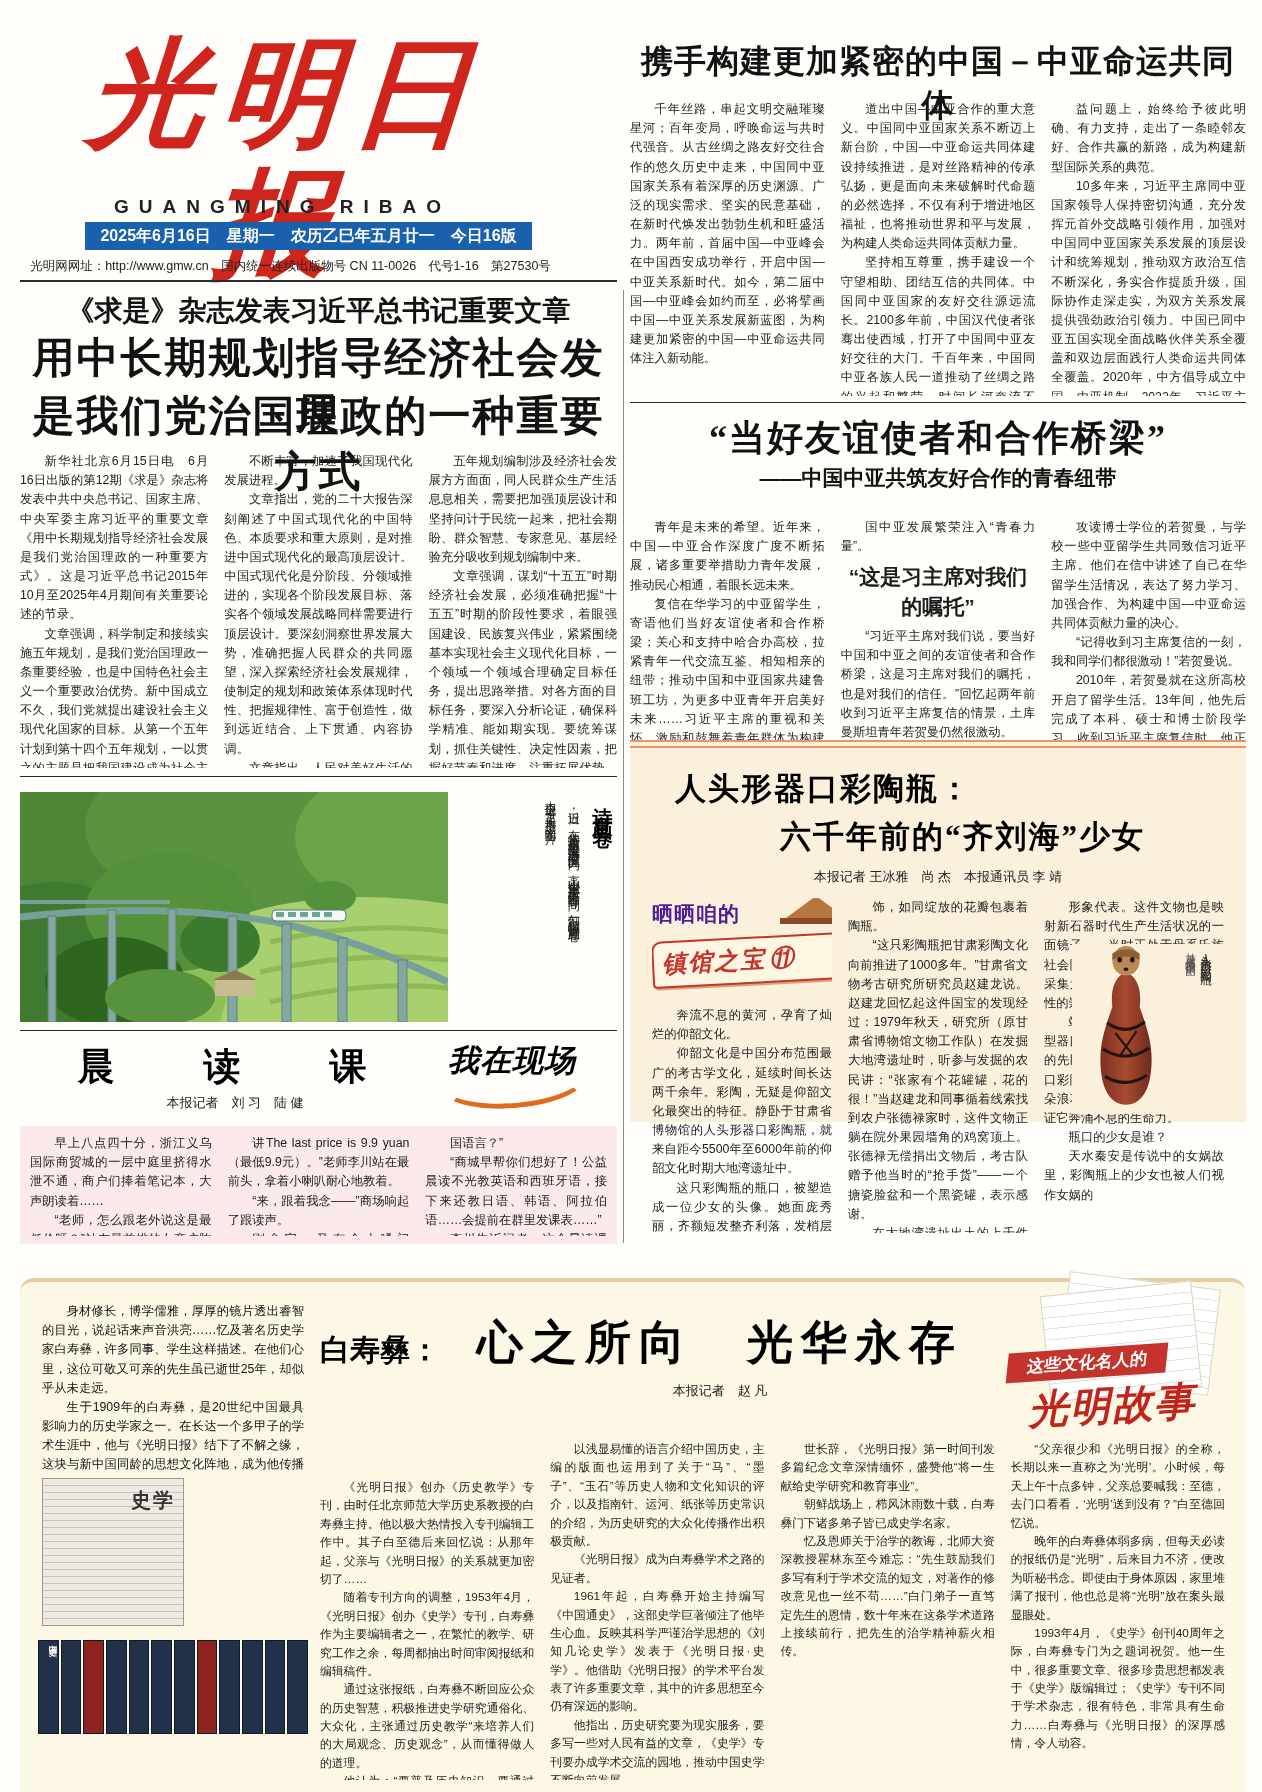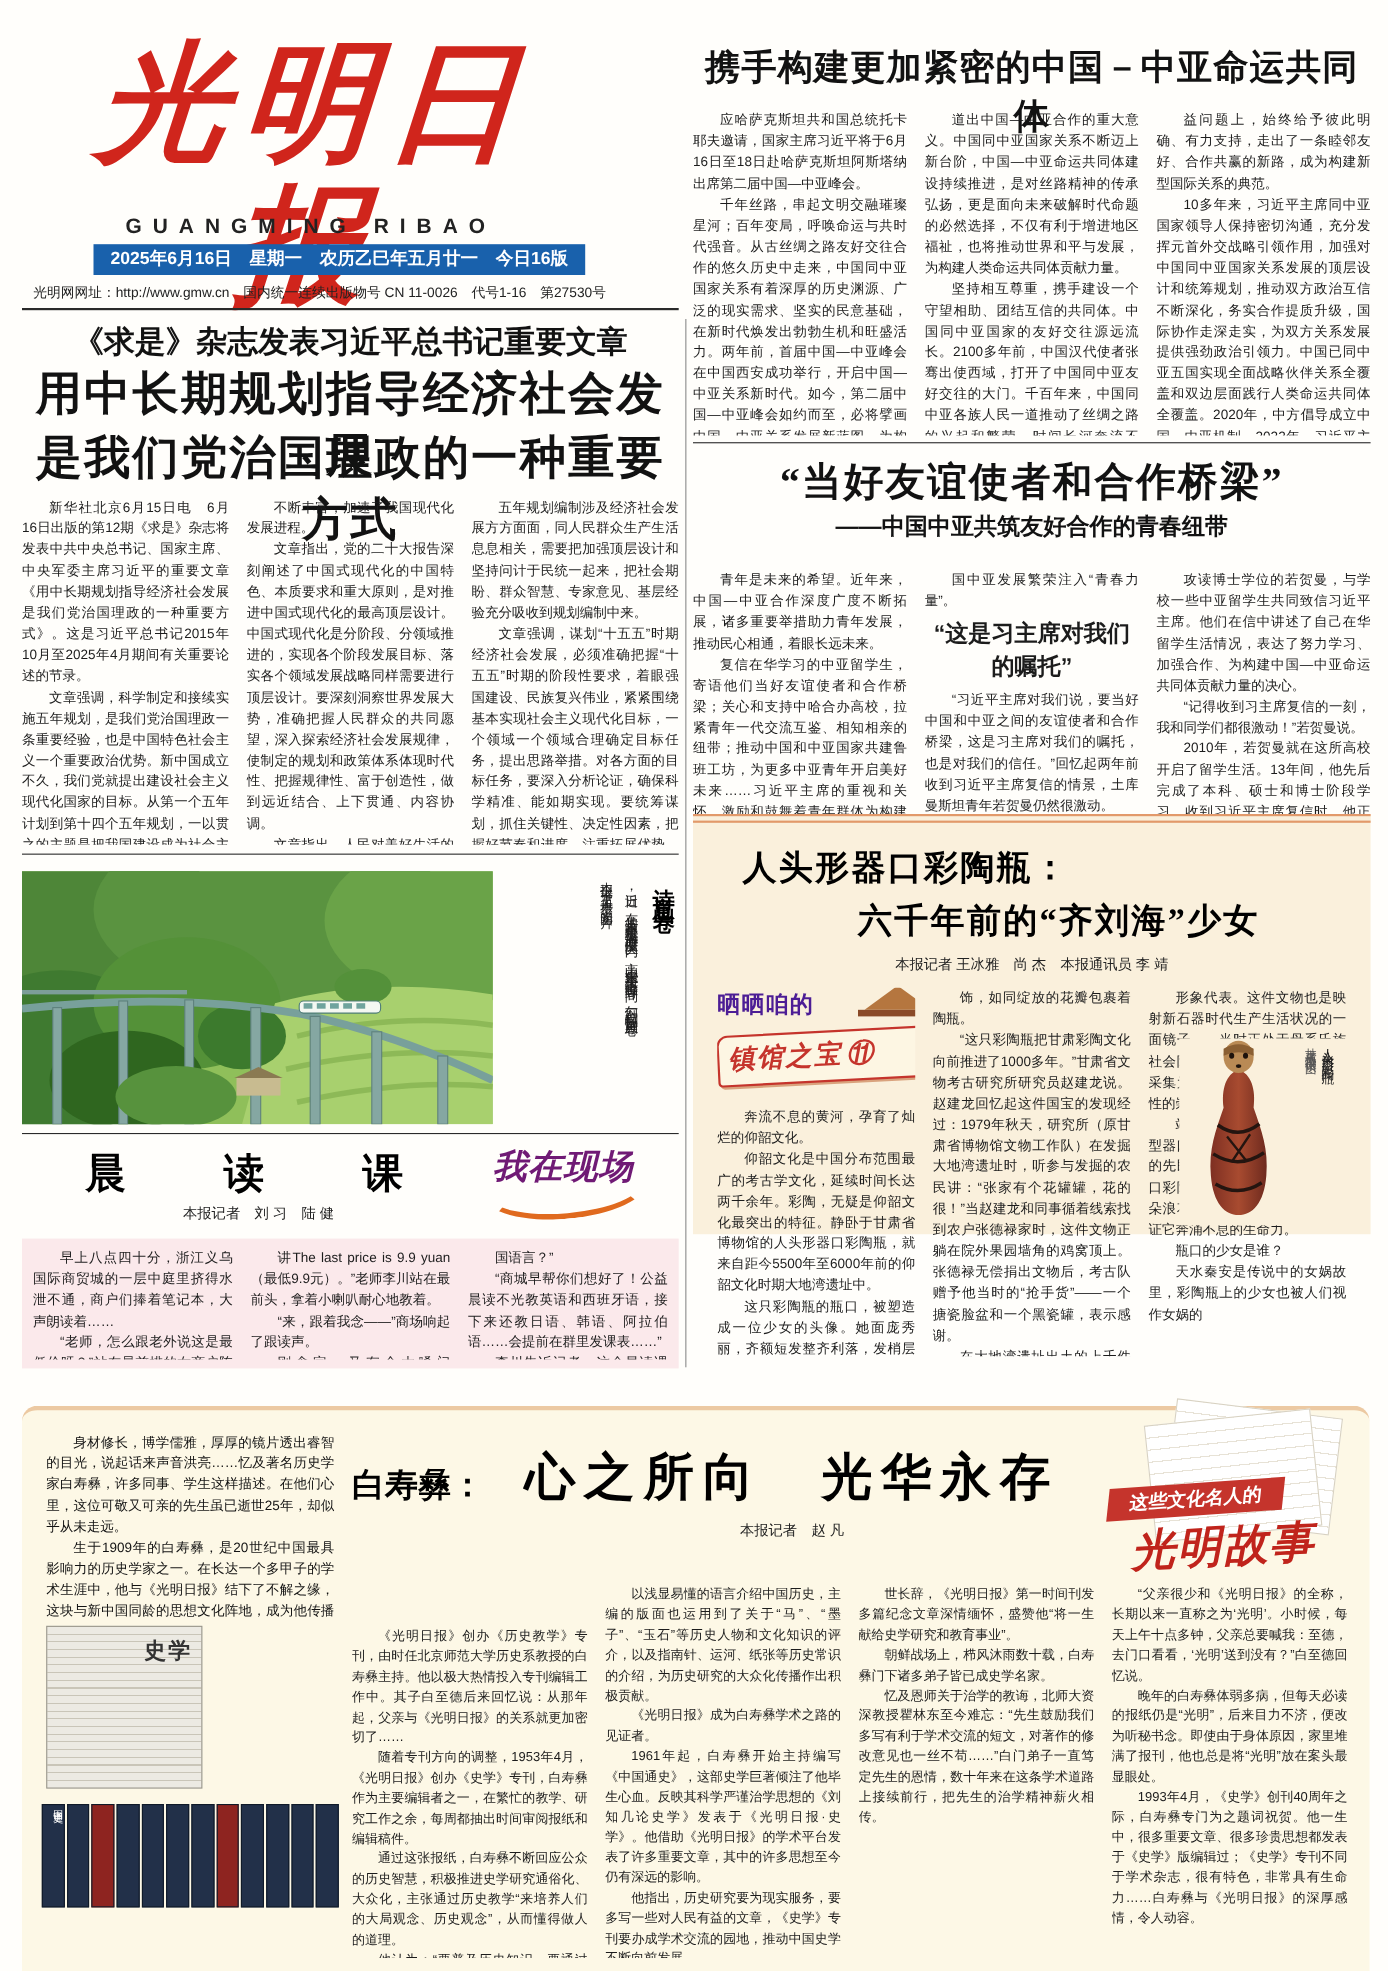--- a/index.html
+++ b/index.html
@@ -27,21 +27,21 @@
   .inline-head{font-weight:900;font-size:21px;text-align:center;text-indent:0;margin:6px 0;line-height:1.4;}
   .byline{font-size:13px;color:#222;}
   
   .vert{writing-mode:vertical-rl;}
   .cap-title{font-family:"Liberation Serif",serif;font-weight:bold;font-size:20px;letter-spacing:7px;color:#000;}
   .cap-body{font-size:12.3px;line-height:1.35;letter-spacing:2px;color:#1c1c1c;}
   .cap-credit{font-size:11.5px;letter-spacing:2px;color:#1c1c1c;}
   
   .morning-title{font-family:"Liberation Serif",serif;font-weight:bold;font-size:37px;letter-spacing:26px;color:#000;}
   .pinkbox{background:#fbe9eb;}
-  .onscene{font-weight:900;font-style:italic;font-size:31px;color:#701a75;letter-spacing:1px;}
+  .onscene{font-weight:900;font-style:italic;font-size:31px;color:#000000;letter-spacing:1px;}
   .onscene-swoosh{position:absolute;left:-8px;top:14px;width:138px;height:44px;border:5px solid transparent;
                   border-bottom:5px solid #e06a1e;border-radius:50%;transform:rotate(-5deg);}
   
   .pottery{background:#faf0dc;}
   .pottery::before{content:"";position:absolute;top:0;left:0;right:0;height:4px;
                    border-top:2px solid #e2996a;border-bottom:2px solid #e2996a;background:#faf0dc;}
   .pottery-h{font-family:"Liberation Serif",serif;font-weight:bold;font-size:31px;color:#000;letter-spacing:2px;}
   .treasure-badge{position:relative;width:188px;height:100px;margin-bottom:8px;}
   .tb-line1{color:#4c1d95;font-weight:900;font-size:21px;letter-spacing:1px;}
   .tb-ribbon{position:relative;margin-top:6px;width:170px;background:#fdf6e3;border:2px solid #c5342c;
@@ -79,21 +79,20 @@
   <div class="mast-title center">光明日报</div>
 </div>
 <div class="abs mast-roman center" style="left:30px;top:196px;width:505px;">GUANGMING RIBAO</div>
 <div class="abs mast-bar center" style="left:85px;top:222px;width:447px;height:28px;">2025年6月16日　星期一　农历乙巳年五月廿一　今日16版</div>
 <div class="abs mast-info center" style="left:18px;top:258px;width:545px;">光明网网址：http://www.gmw.cn　国内统一连续出版物号 CN 11-0026　代号1-16　第27530号</div>
 <div class="abs rule-h" style="left:20px;top:280px;width:597px;height:2px;"></div>
 
 <div class="abs ca-head center" style="left:630px;top:40px;width:616px;">携手构建更加紧密的中国－中亚命运共同体</div>
 <div class="abs cols" style="left:630px;top:100px;width:616px;height:296px;">
   <div class="col">
-      <p>应哈萨克斯坦共和国总统托卡耶夫邀请，国家主席习近平将于6月16日至18日赴哈萨克斯坦阿斯塔纳出席第二届中国—中亚峰会。</p>
       <p>千年丝路，串起文明交融璀璨星河；百年变局，呼唤命运与共时代强音。从古丝绸之路友好交往合作的悠久历史中走来，中国同中亚国家关系有着深厚的历史渊源、广泛的现实需求、坚实的民意基础，在新时代焕发出勃勃生机和旺盛活力。两年前，首届中国—中亚峰会在中国西安成功举行，开启中国—中亚关系新时代。如今，第二届中国—中亚峰会如约而至，必将擘画中国—中亚关系发展新蓝图，为构建更加紧密的中国—中亚命运共同体注入新动能。</p>
     </div>
   <div class="col">
       <p>道出中国—中亚合作的重大意义。中国同中亚国家关系不断迈上新台阶，中国—中亚命运共同体建设持续推进，是对丝路精神的传承弘扬，更是面向未来破解时代命题的必然选择，不仅有利于增进地区福祉，也将推动世界和平与发展，为构建人类命运共同体贡献力量。</p>
       <p>坚持相互尊重，携手建设一个守望相助、团结互信的共同体。中国同中亚国家的友好交往源远流长。2100多年前，中国汉代使者张骞出使西域，打开了中国同中亚友好交往的大门。千百年来，中国同中亚各族人民一道推动了丝绸之路的兴起和繁荣。时间长河奔流不息，丝路情谊跨越千年。30多年前，中国率先同中亚国家建交，开启了双方交往和合作的新纪元。30多年来，中国同中亚国家守望相助、团结互信，在涉及主权、独立、民族尊严、长远发展等核心利</p>
     </div>
   <div class="col">
       <p>益问题上，始终给予彼此明确、有力支持，走出了一条睦邻友好、合作共赢的新路，成为构建新型国际关系的典范。</p>
       <p>10多年来，习近平主席同中亚国家领导人保持密切沟通，充分发挥元首外交战略引领作用，加强对中国同中亚国家关系发展的顶层设计和统筹规划，推动双方政治互信不断深化，务实合作提质升级，国际协作走深走实，为双方关系发展提供强劲政治引领力。中国已同中亚五国实现全面战略伙伴关系全覆盖和双边层面践行人类命运共同体全覆盖。2020年，中方倡导成立中国—中亚机制。2022年，习近平主席同中亚五国元首共同宣布建设中国—中亚命运共同体，双方关系掀开新的一页。2023年，在首届中国—中亚峰会期间，习近平主席全面阐述中国对中亚外交政策，同五国元首宣布正式成立中国—中亚元首会晤机制。（下转2版）</p>
     </div>
@@ -166,21 +165,21 @@
   <div class="cap-credit">本报记者 王旭东摄/光明图片</div>
 </div>
 <div class="abs rule-h" style="left:20px;top:1030px;width:597px;"></div>
 
 <div class="abs morning-title center" style="left:50px;top:1042px;width:370px;">晨　读　课</div>
 <div class="abs byline center" style="left:50px;top:1094px;width:370px;">本报记者　刘 习　陆 健</div>
 <div class="abs" style="left:448px;top:1040px;width:150px;height:64px;">
   <div class="onscene-swoosh"></div>
   <div class="onscene" style="position:relative;">我在现场</div>
 </div>
-<div class="abs cols pinkbox" style="left:20px;top:1126px;width:577px;height:102px;padding:8px 10px;">
+<div class="abs cols pinkbox" style="left:20px;top:1126px;width:577px;height:102px;padding:8px 10px;justify-content:flex-end;">
   <div class="col">
       <p>早上八点四十分，浙江义乌国际商贸城的一层中庭里挤得水泄不通，商户们捧着笔记本，大声朗读着……</p>
       <p>“老师，怎么跟老外说这是最低价呀？”站在最前排的女商户陈海红举手发问。</p>
     </div>
   <div class="col">
       <p>讲The last price is 9.9 yuan（最低9.9元）。”老师李川站在最前头，拿着小喇叭耐心地教着。</p>
       <p>“来，跟着我念——”商场响起了跟读声。</p>
       <p>刚念完，又有个大嗓门问：“客户越来越多，怎样才能快速地多掌握几</p>
     </div>
   <div class="col">

